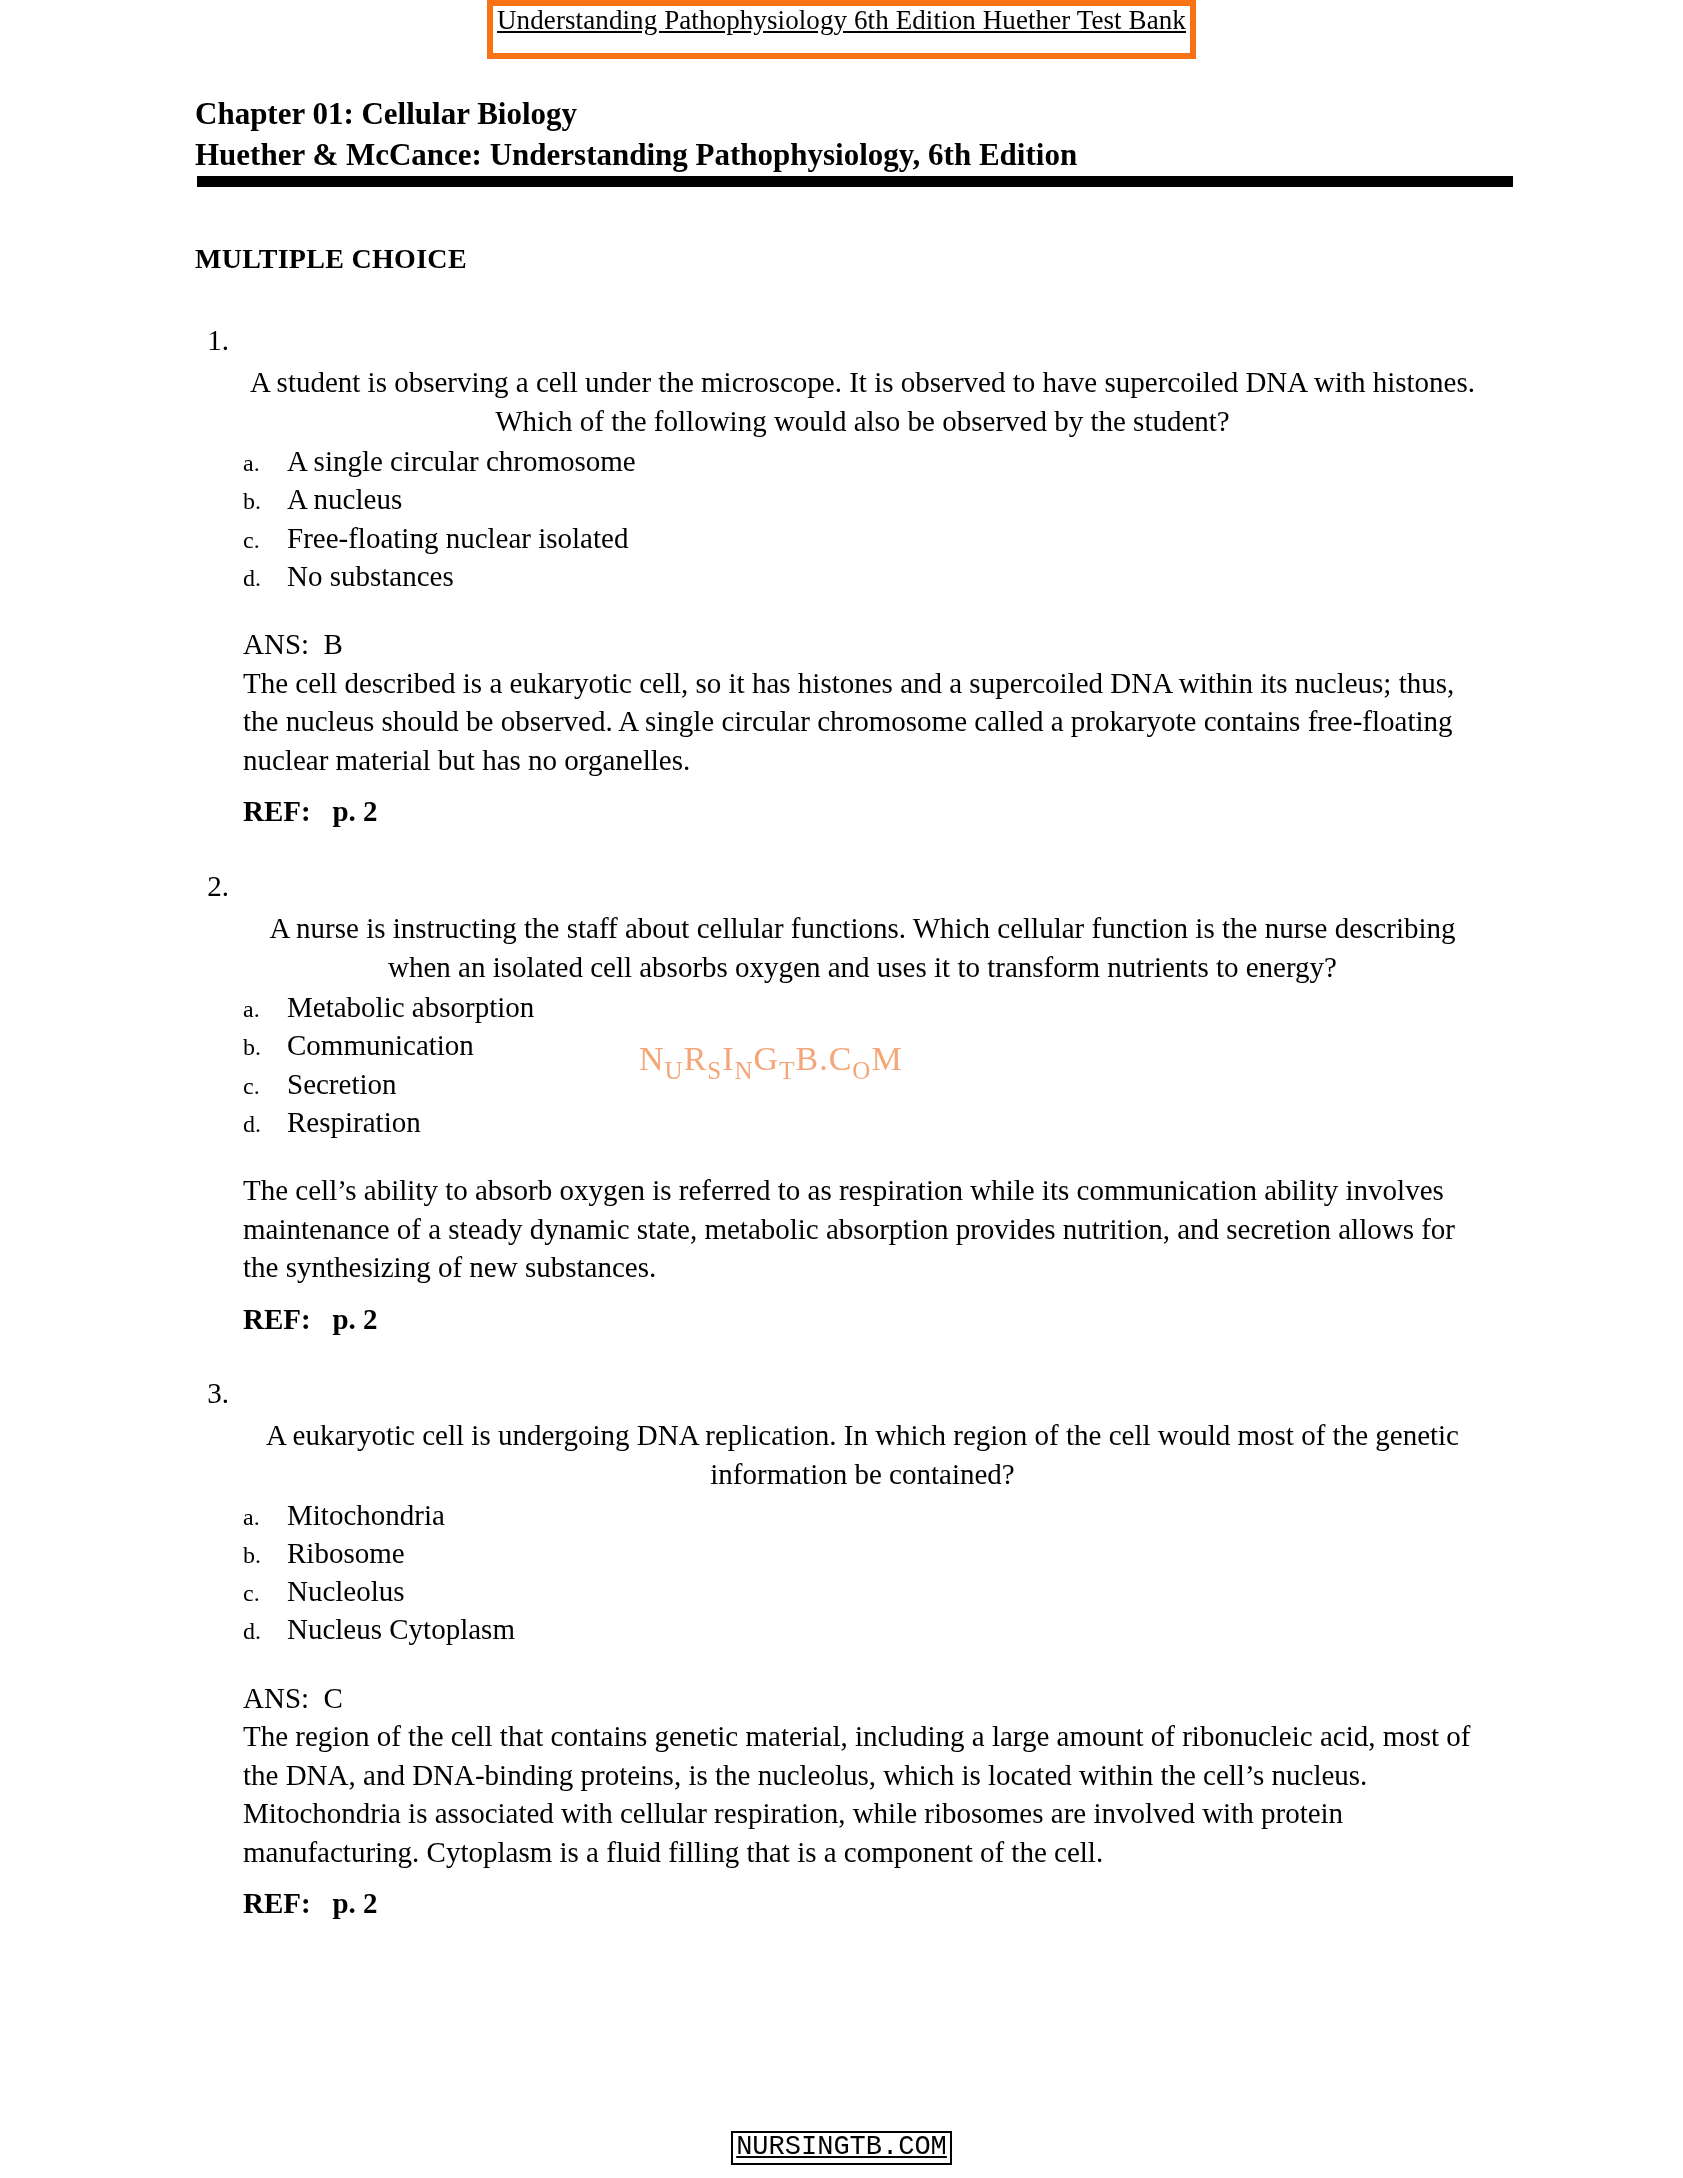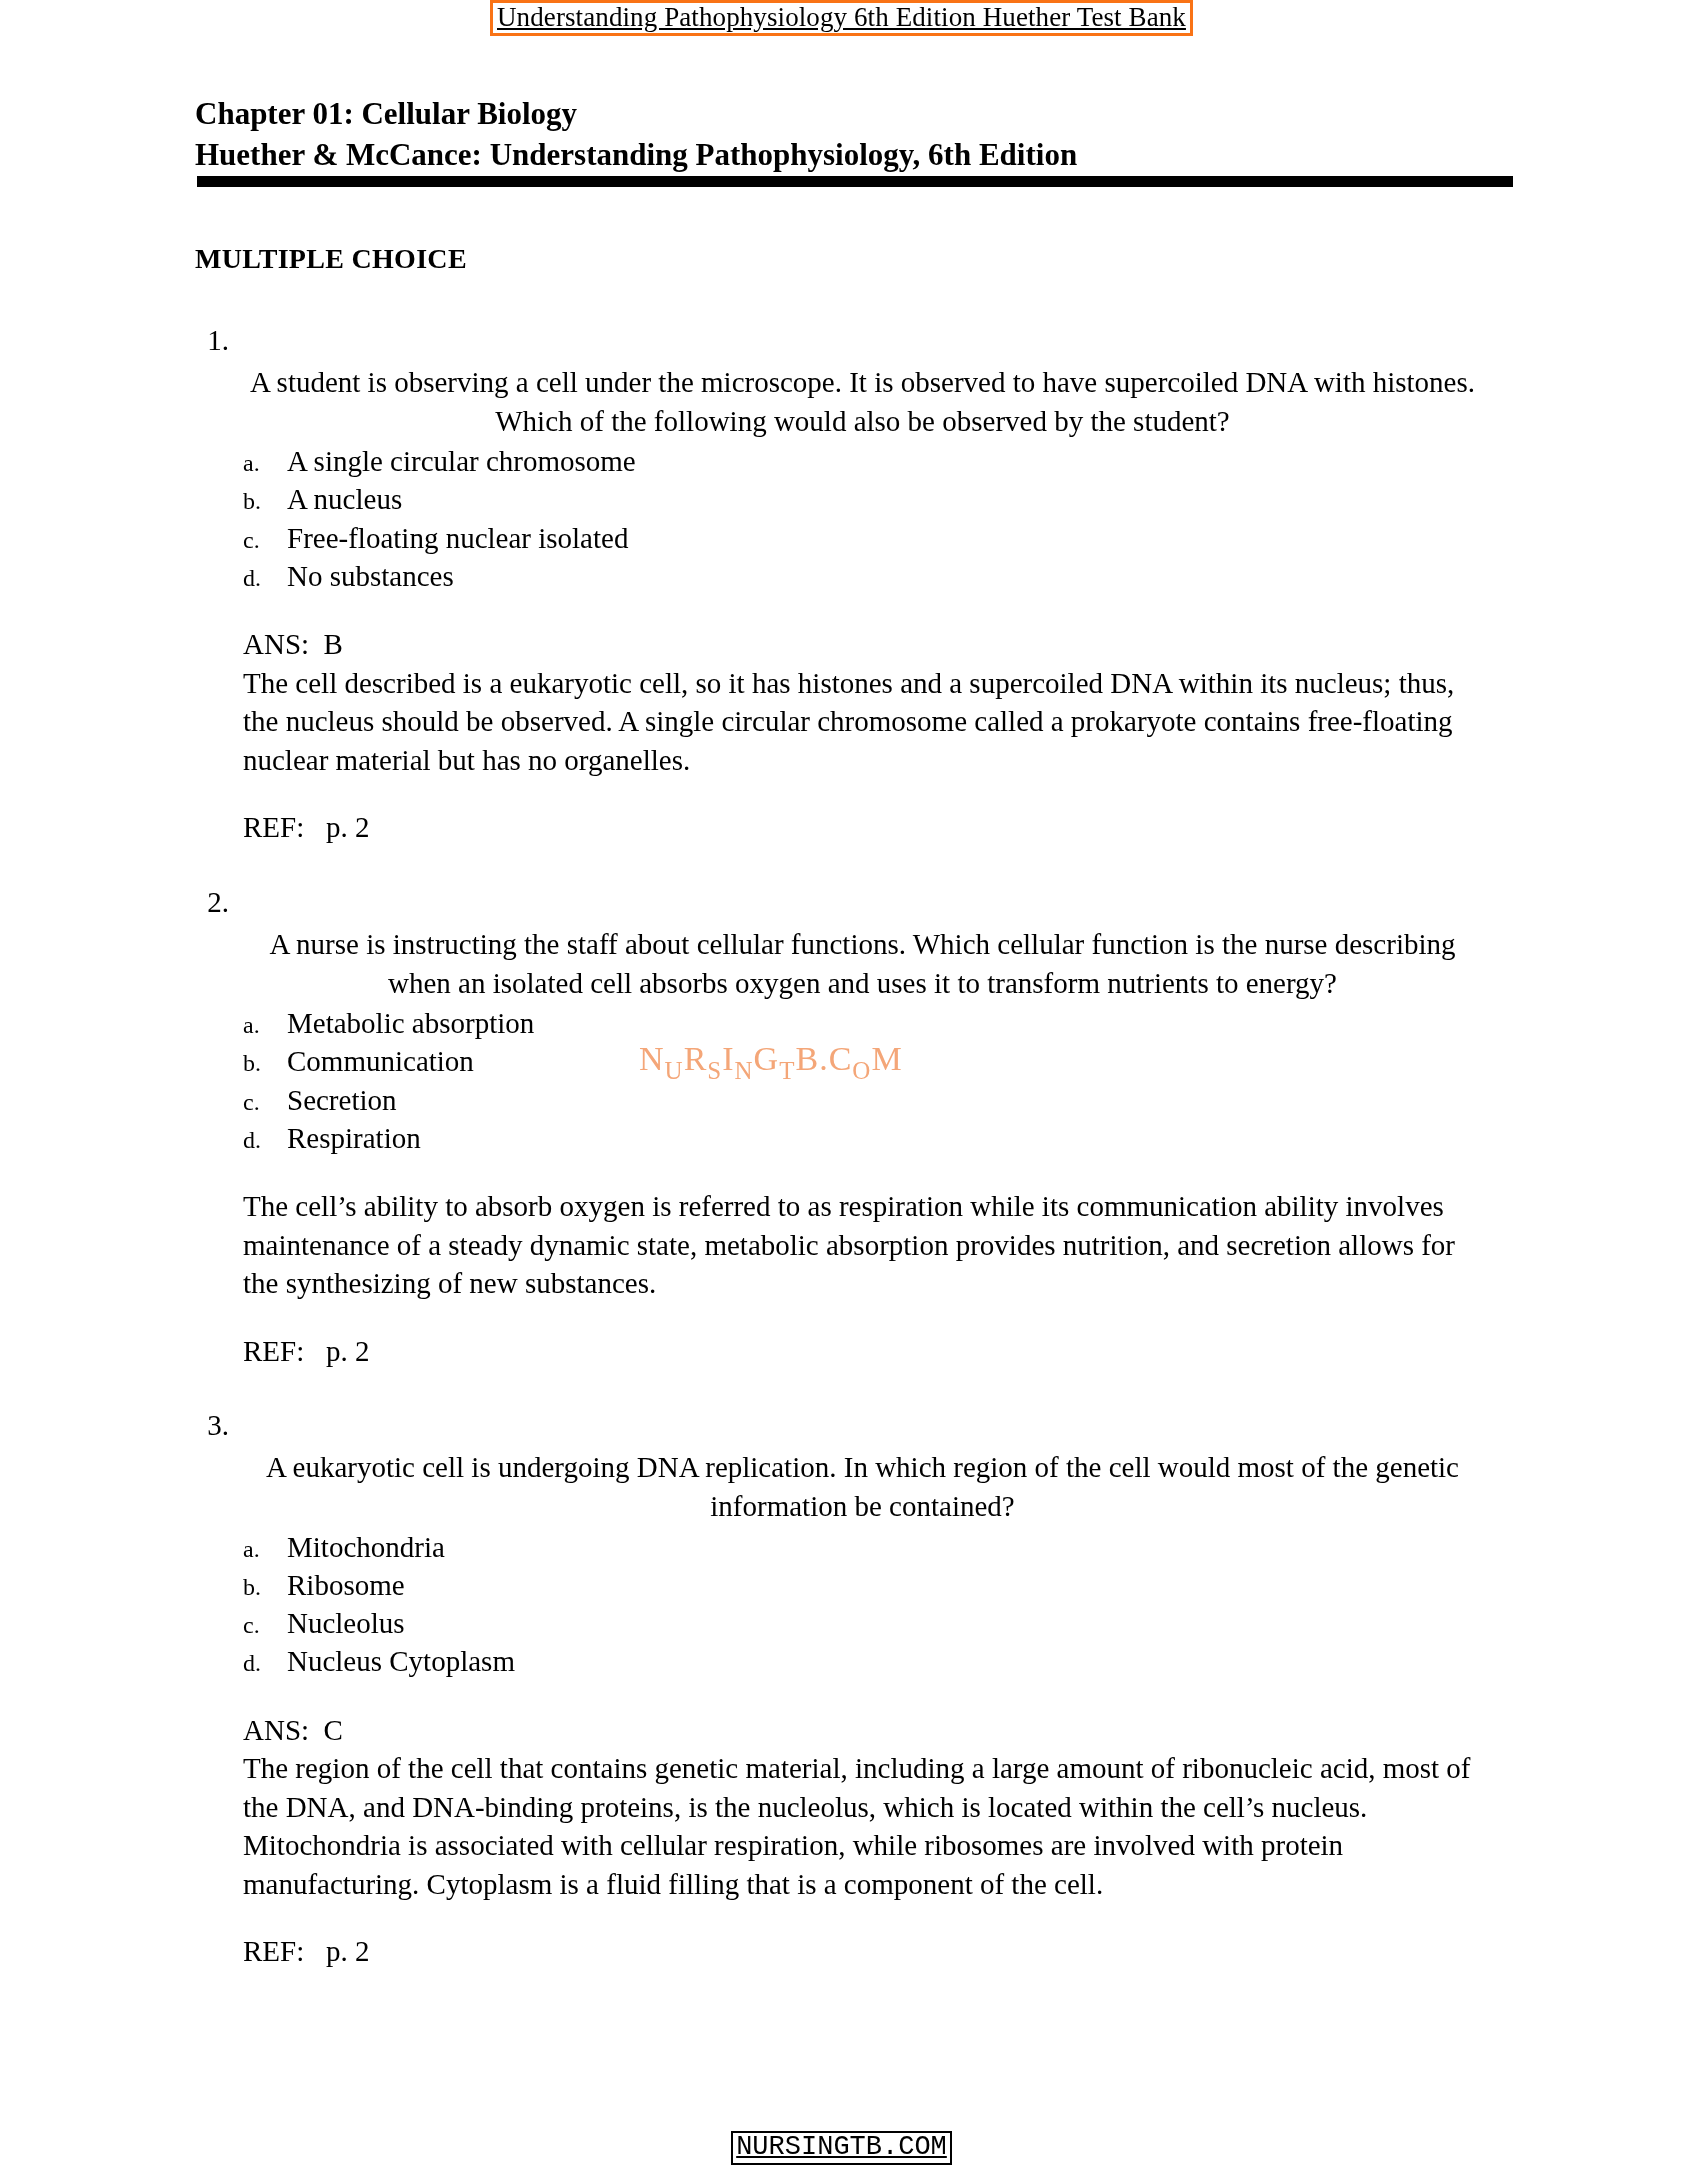--- a/index.html
+++ b/index.html
@@ -26,22 +26,22 @@
   
   .top-header-wrap {
     position: absolute;
     top: 0px;
     left: 0;
     width: 1683px;
     display: flex;
     justify-content: center;
   }
   .top-header-box {
-    border: 3px solid #f97316;
-    padding: 1px 4px 2px 4px;
+    border: 6px solid #f97316;
+    padding: 1px 4px 19px 4px;
     line-height: 1.0;
   }
   .top-header-text {
     font-size: 27px;
     letter-spacing: 0.1px;
     text-decoration: underline;
     text-underline-offset: 2px;
     white-space: nowrap;
   }
 
@@ -135,22 +135,23 @@
     white-space: pre;
   }
   .rationale {
     font-size: 29px;
     line-height: 1.33;
     margin-top: 0px;
   }
   .ref-line {
     font-size: 29px;
     line-height: 1.33;
-    margin-top: 29px;
+    margin-top: 13px;
     white-space: pre;
+    font-weight: bold;
   }
 
   
   .watermark {
     position: absolute;
     left: 639px;
     top: 1040px;
     color: #F4A678;
     font-family: "Liberation Serif", "DejaVu Serif", serif;
     font-size: 34px;

